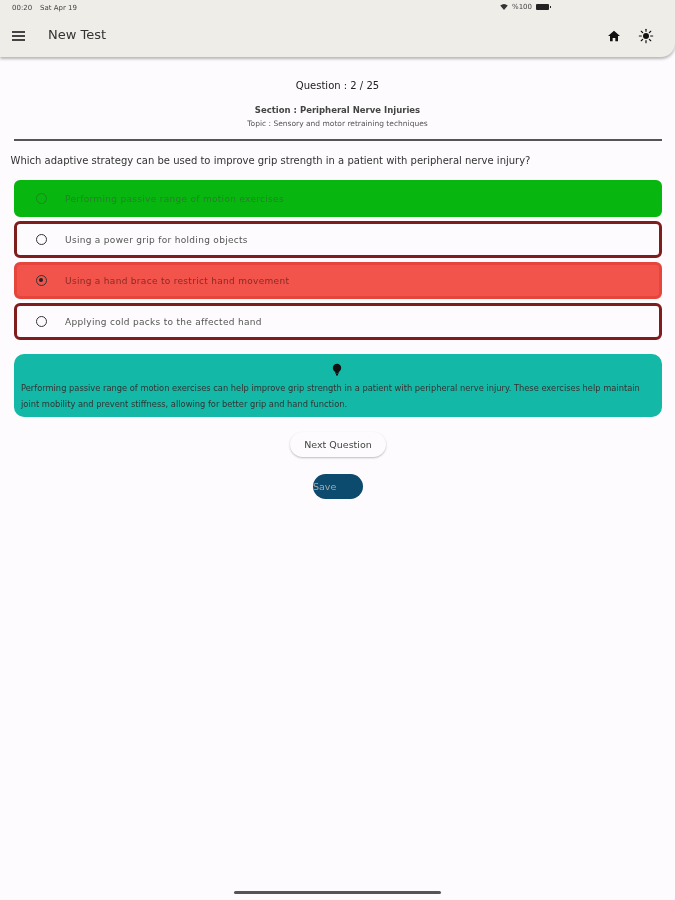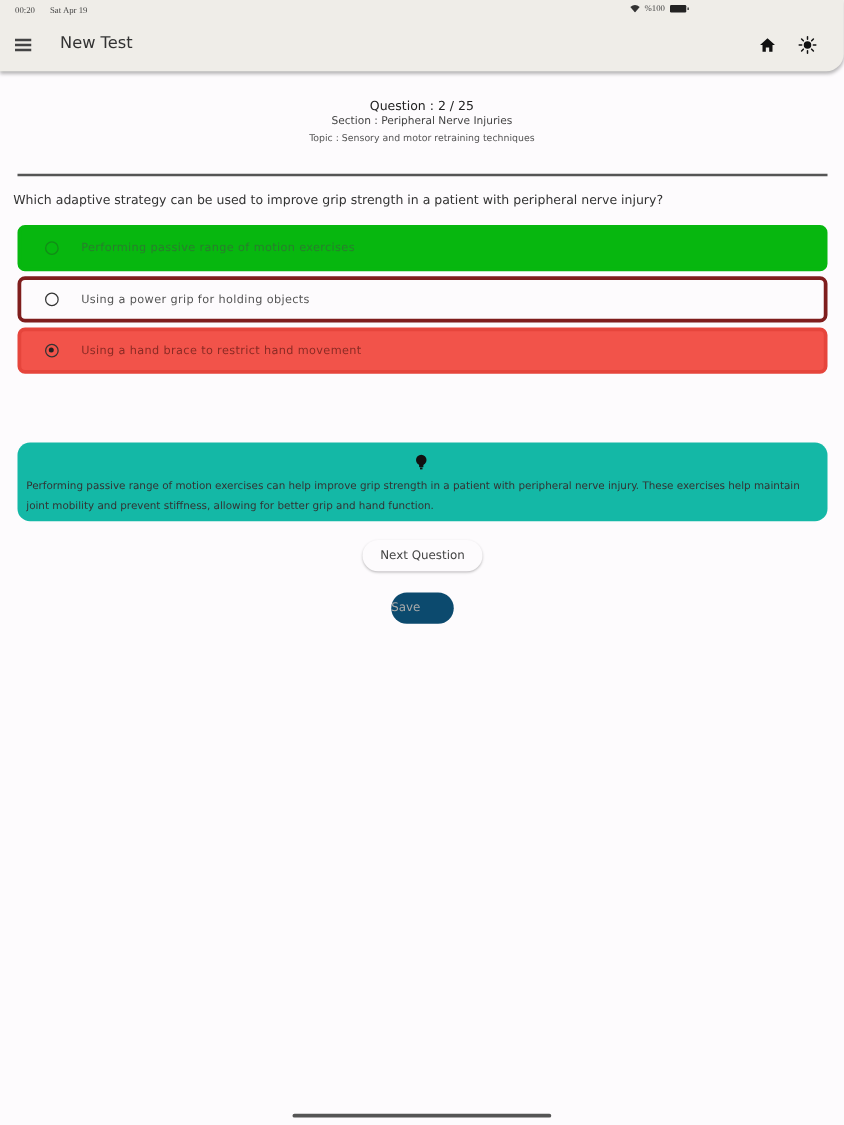--- a/index.html
+++ b/index.html
@@ -4,21 +4,21 @@
   <style>
     * { box-sizing: border-box; margin: 0; padding: 0; }
     html, body {
       width: 675px; height: 900px; overflow: hidden;
       background: #fdfbfd;
       font-family: "DejaVu Sans", sans-serif;
       color: #222;
     }
     .statusbar {
       position: absolute; left: 0; top: 0; width: 561px; height: 16px;
-      font-size: 7px; color: #444; font-family: Liberation Serif, serif;
+      font-size: 7px; color: #444;
     }
     .statusbar .time { position: absolute; left: 12px; top: 4px; }
     .statusbar .date { position: absolute; left: 40px; top: 4px; }
     .statusbar .right { position: absolute; right: 12px; top: 3px; display: flex; align-items: center; gap: 4px; }
     .battery { width: 13px; height: 6px; background: #222; border-radius: 1px; position: relative; }
     .battery::after { content: ""; position: absolute; right: -2px; top: 2px; width: 1px; height: 2px; background: #222; }
     .appbar-bg {
       position: absolute; left: 0; top: 0; width: 675px; height: 57px;
       background: #efede8;
       border-bottom-right-radius: 14px;
@@ -28,21 +28,21 @@
       position: absolute; left: 0; top: 18px; width: 675px; height: 36px;
     }
     .menu-icon { position: absolute; left: 12px; top: 13px; width: 13px; height: 10px; cursor: pointer; }
     .menu-icon span { display: block; height: 1.6px; background: #444; margin-bottom: 2.6px; }
     .app-title { position: absolute; left: 48px; top: 9px; font-size: 13px; color: #333; }
     .home-icon { position: absolute; left: 606px; top: 10px; width: 16px; height: 16px; cursor: pointer; }
     .theme-icon { position: absolute; left: 638px; top: 10px; width: 16px; height: 16px; cursor: pointer; }
 
     .header { position: absolute; left: 0; top: 80px; width: 675px; text-align: center; }
     .q-counter { font-size: 10px; color: #222; }
-    .section { font-size: 8.5px; color: #444; margin-top: 1px; }
+    .section { font-size: 8.5px; color: #444; margin-top: 14px; font-weight: bold; }
     .topic { font-size: 7.5px; color: #555; margin-top: 4px; }
     .divider { position: absolute; left: 14px; top: 139px; width: 648px; height: 1.5px; background: #555; }
     .question { position: absolute; left: 0; top: 155px; width: 541px; text-align: center; font-size: 10px; color: #333; }
 
     .options { position: absolute; left: 14px; top: 180px; width: 648px; }
     .option {
       height: 37px; margin-bottom: 4px; border-radius: 6px;
       border: 3px solid #7f1d1d; background: #fdfbfd;
       display: flex; align-items: center; cursor: pointer; position: relative;
     }
@@ -139,20 +139,24 @@
     <span class="opt-text">Performing passive range of motion exercises</span>
   </div>
   <div class="option">
     <span class="radio"></span>
     <span class="opt-text">Using a power grip for holding objects</span>
   </div>
   <div class="option wrong">
     <span class="radio checked"></span>
     <span class="opt-text">Using a hand brace to restrict hand movement</span>
   </div>
+  <div class="option">
+    <span class="radio"></span>
+    <span class="opt-text">Applying cold packs to the affected hand</span>
+  </div>
 </div>
 
 <div class="explanation">
   <svg class="bulb-icon" viewBox="0 0 10 13">
     <circle cx="5" cy="5" r="4.2" fill="#111"></circle>
     <rect x="3.3" y="8.5" width="3.4" height="2.2" fill="#111"></rect>
     <rect x="4" y="11" width="2" height="1.5" fill="#111"></rect>
   </svg>
   <div class="exp-text">Performing passive range of motion exercises can help improve grip strength in a patient with peripheral nerve injury. These exercises help maintain joint mobility and prevent stiffness, allowing for better grip and hand function.</div>
 </div>

